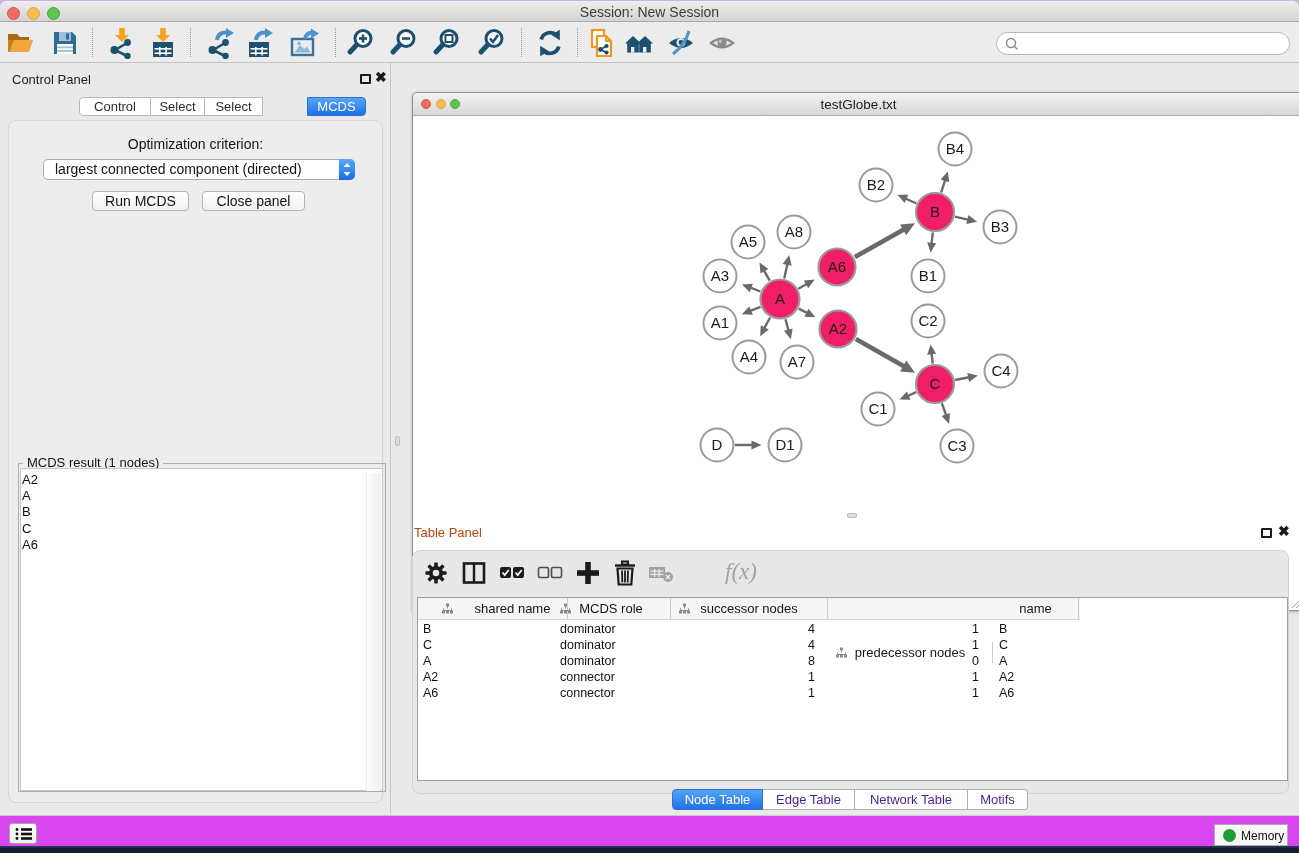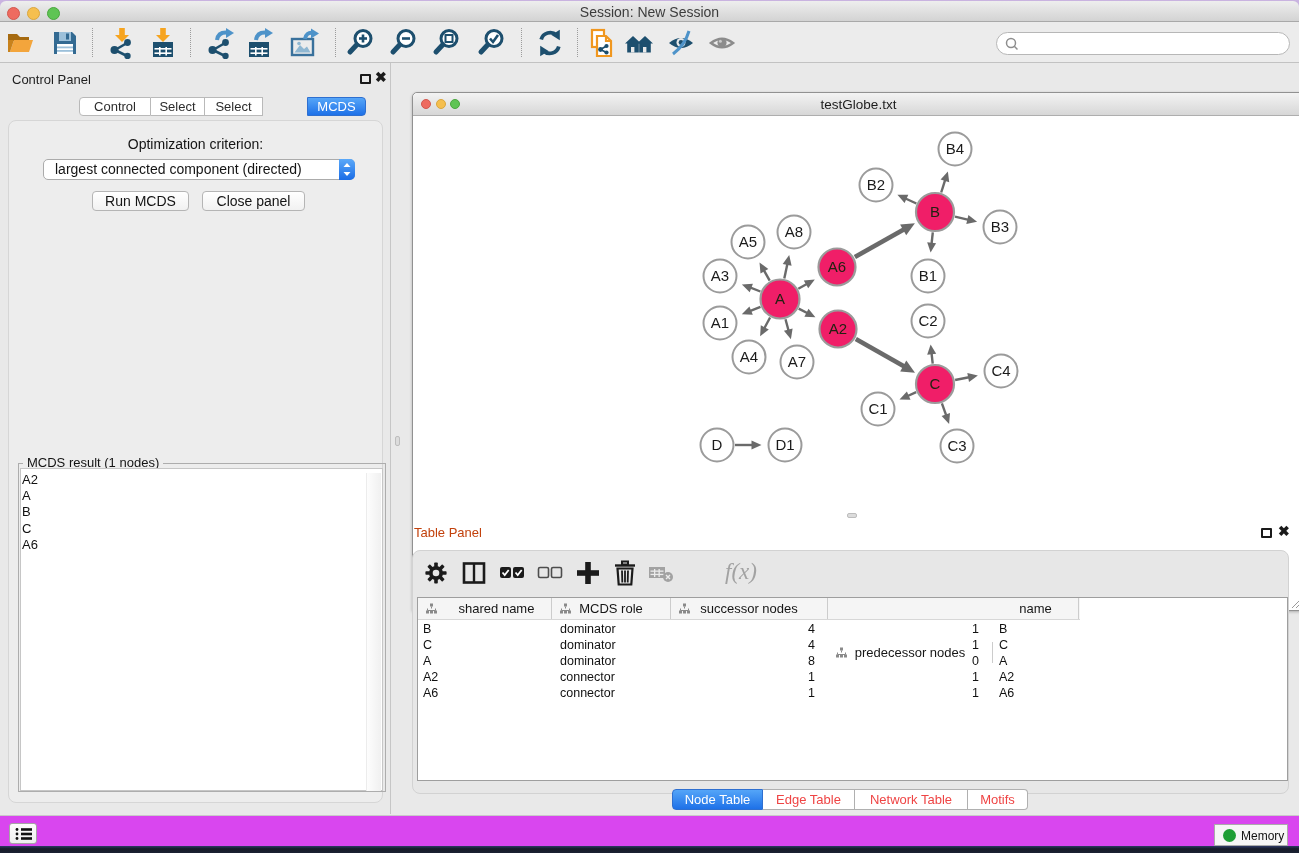--- a/index.html
+++ b/index.html
@@ -84,21 +84,21 @@
 #tbl { position:absolute; left:13px; top:77px; width:871px; height:184px;
   background:#fff; border:1px solid #9e9e9e; }
 #thead { position:absolute; left:0; top:0; width:662px; height:21px; background:#f5f5f5; }
 .th { position:absolute; top:0; height:21px; border-right:1px solid #cccccc;
   font-size:13px; color:#161616; text-align:center; line-height:21px; }
 .trow { position:absolute; left:0; width:100%; height:16px; font-size:12.5px; color:#111; }
 .td { position:absolute; top:1px; }
 
 #tp-tabs { position:absolute; left:0; top:0; height:21px; }
 .btab { position:absolute; top:0; height:21px; background:#fff; border:1px solid #b0b0b0;
-  font-size:13px; color:#ef4444; text-align:center; line-height:20px; }
+  font-size:13px; color:#4c1d95; text-align:center; line-height:20px; }
 .btab.sel { background:linear-gradient(#54a5f8,#1e71e8); color:#fff; border-color:#2e6fd0; }
 
 
 #status { left:0; top:815px; width:1299px; height:31px; background:#d946ef;
   border-top:1px solid #c9c9c9; }
 #listbtn { position:absolute; left:9px; top:7px; width:28px; height:21px;
   background:linear-gradient(#fdfdfd,#eeeeee); border:1px solid #a5a5a5; border-radius:3px; }
 #membox { position:absolute; left:1214px; top:8px; width:74px; height:22px;
   background:#f6f6f6; border:1px solid #ababab; }
 #memdot { position:absolute; left:8px; top:4px; width:13px; height:13px;
@@ -425,21 +425,21 @@
           <rect x="4.5" y="15.8" width="13" height="1.3" fill="#ececec"></rect>
           <rect x="8" y="11" width="1.3" height="8" fill="#ececec"></rect>
           <rect x="12.5" y="11" width="1.3" height="8" fill="#ececec"></rect>
           <circle cx="22" cy="19" r="5" fill="#a2a2a2"></circle>
           <path d="M20,17 l4,4 M24,17 l-4,4" stroke="#ececec" stroke-width="1.4"></path>
         </svg>
         <div style="position:absolute;left:292px;top:8px;font-family:'Liberation Serif',serif;font-style:italic;font-size:23px;color:#a2a2a2;margin-left:20px;">f(x)</div>
       </div>
     <div id="tbl">
       <div id="thead">
-          <div class="th" style="left:0px;width:134px;padding-left:24px;"><svg width="11" height="11" viewBox="0 0 11 11" style="position:absolute;left:8px;top:5px">
+          <div class="th" style="left:16px;width:134px;padding-left:24px;"><svg width="11" height="11" viewBox="0 0 11 11" style="position:absolute;left:8px;top:5px">
               <rect x="4" y="0.5" width="3" height="3" fill="#8a8a8a"></rect>
               <line x1="5.5" y1="3.5" x2="5.5" y2="5.5" stroke="#8a8a8a" stroke-width="1"></line>
               <line x1="1.5" y1="7.5" x2="9.5" y2="7.5" stroke="#8a8a8a" stroke-width="1"></line>
               <line x1="1.5" y1="5.5" x2="1.5" y2="7.5" stroke="#8a8a8a" stroke-width="1"></line>
               <line x1="9.5" y1="5.5" x2="9.5" y2="7.5" stroke="#8a8a8a" stroke-width="1"></line>
               <rect x="0" y="7.5" width="3" height="3" fill="#8a8a8a"></rect>
               <rect x="4" y="7.5" width="3" height="3" fill="#8a8a8a"></rect>
               <rect x="8" y="7.5" width="3" height="3" fill="#8a8a8a"></rect>
             </svg>shared name</div>
           <div class="th" style="left:134px;width:119px;"><svg width="11" height="11" viewBox="0 0 11 11" style="position:absolute;left:8px;top:5px">

